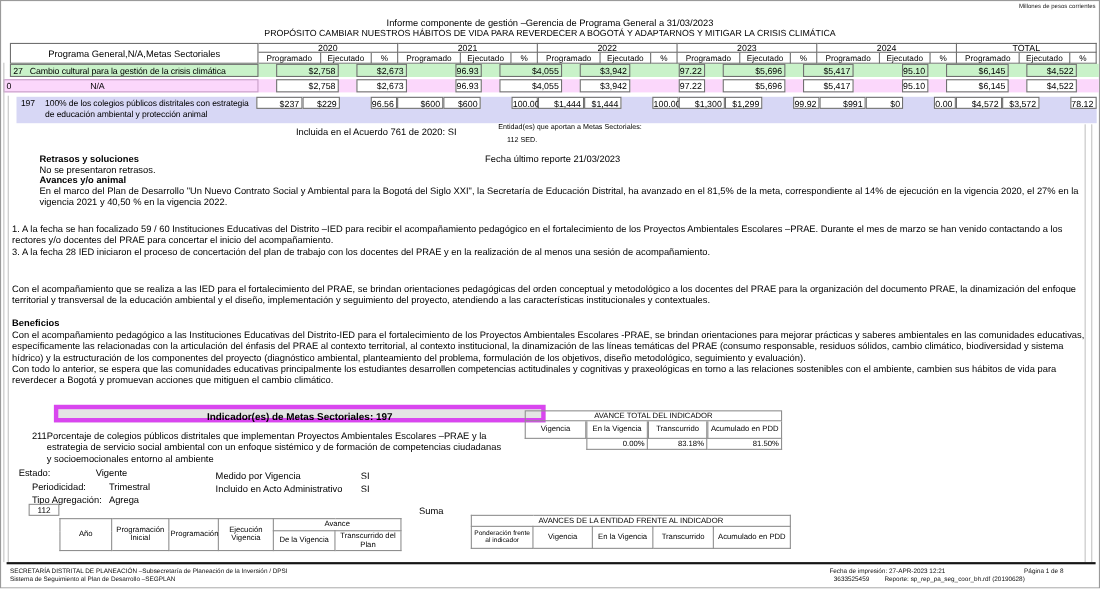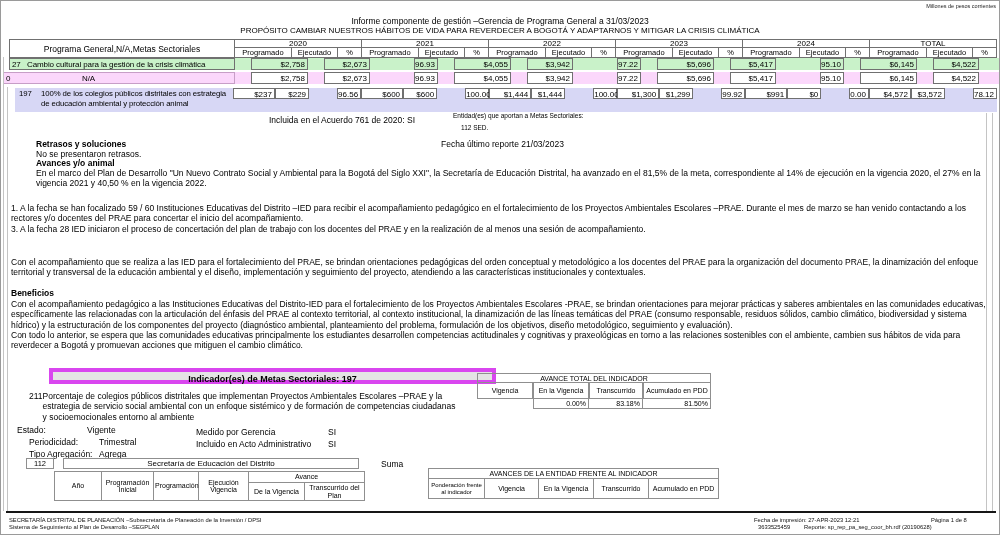--- a/index.html
+++ b/index.html
@@ -283,30 +283,29 @@
   </div>
   <div class="abs kv e2">
     <span class="k1">Periodicidad:</span>
     <span>Trimestral</span>
   </div>
   <div class="abs kv e3">
     <span class="k1">Tipo Agregación:</span>
     <span>Agrega</span>
   </div>
   <div class="abs kv m1">
-    <span class="k2">Medido por Gerencia</span>
+    <span class="k2">Medido por Vigencia</span>
     <span>SI</span>
   </div>
   <div class="abs kv m2">
     <span class="k2">Incluido en Acto Administrativo</span>
     <span>SI</span>
   </div>
 
   <div class="abs ent-code-box">112</div>
-  <div class="abs ent-name-box">Secretaría de Educación del Distrito</div>
   <div class="abs suma">Suma</div>
 
   <table class="abs doc ser" style="width:310px;">
     <colgroup>
         <col style="width:47px">
         <col style="width:52px">
         <col style="width:45px">
         <col style="width:50px">
         <col style="width:56px">
         <col style="width:60px">

